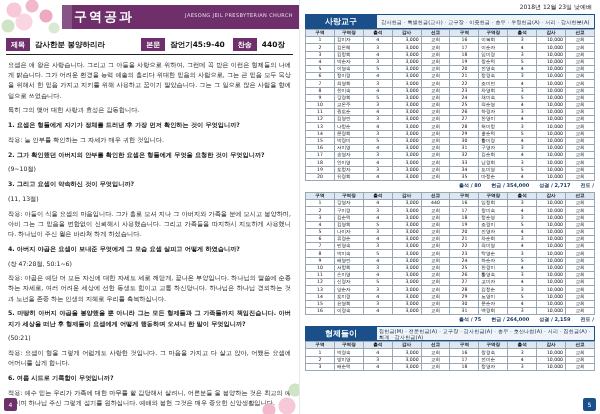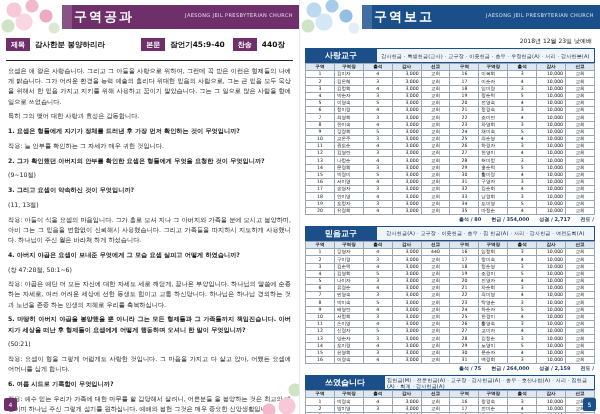--- a/index.html
+++ b/index.html
@@ -53,21 +53,21 @@
   }
   .hdr .eng {
     position:absolute; right:6px; top:12px;
     color:#e8d6e8; font-size:5px; letter-spacing:.4px;
   }
   .hdr.blue .eng { color:#cfe0f2; }
 
   
   .meta {
     display:flex; align-items:center; gap:0; margin:4px 6px 0 6px;
-    font-size:7.5px; border-bottom:1px solid #222; padding-bottom:9px;
+    font-size:7.5px; border-bottom:1px solid #222; padding-bottom:3px;
   }
   .meta .lbl {
     background:#6e2f6b; color:#fff; padding:1.5px 5px; font-weight:bold; font-size:7px;
   }
   .meta .val { padding:0 8px 0 5px; font-weight:bold; color:#111; }
   .meta .sp { flex:1; }
 
   .body-text { margin:5px 8px 0 8px; font-size:6.2px; line-height:1.65; color:#1a1a1a; text-align:justify; }
   .body-text p { margin:0 0 4.5px 0; }
   .body-text p.q { font-weight:bold; }
@@ -156,26 +156,20 @@
         <p class="q">6. 여름 시드로 기록함이 무엇입니까?</p>
         <p>적용: 예수 믿는 우리가 가족에 대한 마무를 할 감당해서 살려니, 어른분들 을 봉양하는 것은 최고의 예절이며 하나님 주신 그렇게 섬기를 원하십니다. 예배와 봉헌 그것은 매우 중요한 신앙생활입니다.</p>
       </div>
 
     <div class="corner-flower"></div>
     <div class="pagenum-left">4</div>
   </div>
 
   <div class="right-page">
 
-    <div class="hdr blue">
-      <div class="floral blue"></div>
-      <div class="band"></div>
-      <div class="title">구역보고</div>
-      <div class="eng">JAESONG JEIL PRESBYTERIAN CHURCH</div>
-    </div>
 
     <div class="date-line">2018년 12월 23일 낮예배</div>
 
     <div id="sections">
         <div class="sect">
           <div class="sect-head">
             <div class="sect-name">사랑교구</div>
             <div class="sect-cols">감사헌금 · 특별헌금(교사) · 교구장 · 이웃헌금 · 총무 · 우정헌금(A) · 서리 · 감사한분(A)</div>
           </div>
           <table class="grid">
@@ -437,24 +431,20 @@
             </tbody>
           </table>
           <div class="sum-row">
             <span>출석 / 80</span>
             <span>현금 / 354,000</span>
             <span>성결 / 2,717</span>
             <span>전도 /</span>
           </div>
         </div>
         <div class="sect">
-          <div class="sect-head">
-            <div class="sect-name">믿음교구</div>
-            <div class="sect-cols">감사헌금(A) · 교구장 · 이웃헌금 · 총무 · 집 헌금(A) · 서리 · 감사헌금 · 여전도회(A)</div>
-          </div>
           <table class="grid">
             <thead>
               <tr>
                 <th>구역</th>
                 <th>구역장</th>
                 <th>출석</th>
                 <th>감사</th>
                 <th>선교</th>
                 <th>구역</th>
                 <th>구역장</th>
@@ -660,21 +650,21 @@
           </table>
           <div class="sum-row">
             <span>출석 / 75</span>
             <span>현금 / 264,000</span>
             <span>성결 / 2,159</span>
             <span>전도 /</span>
           </div>
         </div>
         <div class="sect">
           <div class="sect-head">
-            <div class="sect-name">쓰였습니다</div>
+            <div class="sect-name">형제들이</div>
             <div class="sect-cols">집헌금(M) · 전문헌금(A) · 교구장 · 감사헌금(A) · 총무 · 호산나첨(A) · 서리 · 집헌금(A) · 회계 · 감사헌금(A)</div>
           </div>
           <table class="grid">
             <thead>
               <tr>
                 <th>구역</th>
                 <th>구역장</th>
                 <th>출석</th>
                 <th>감사</th>
                 <th>선교</th>

